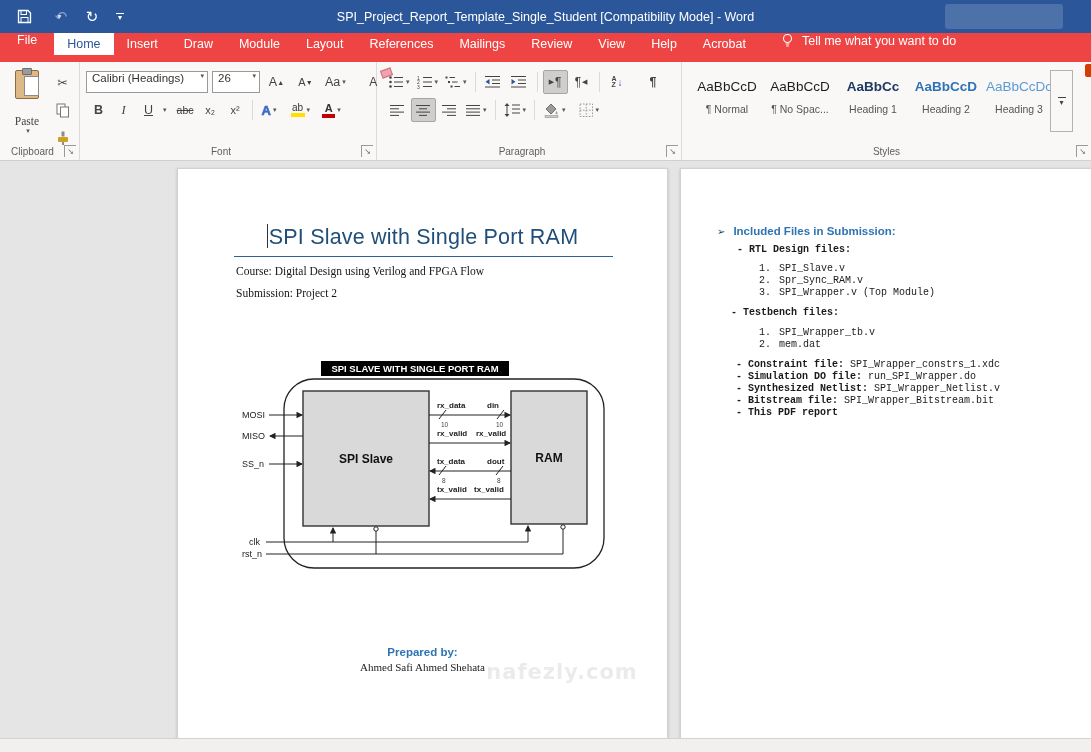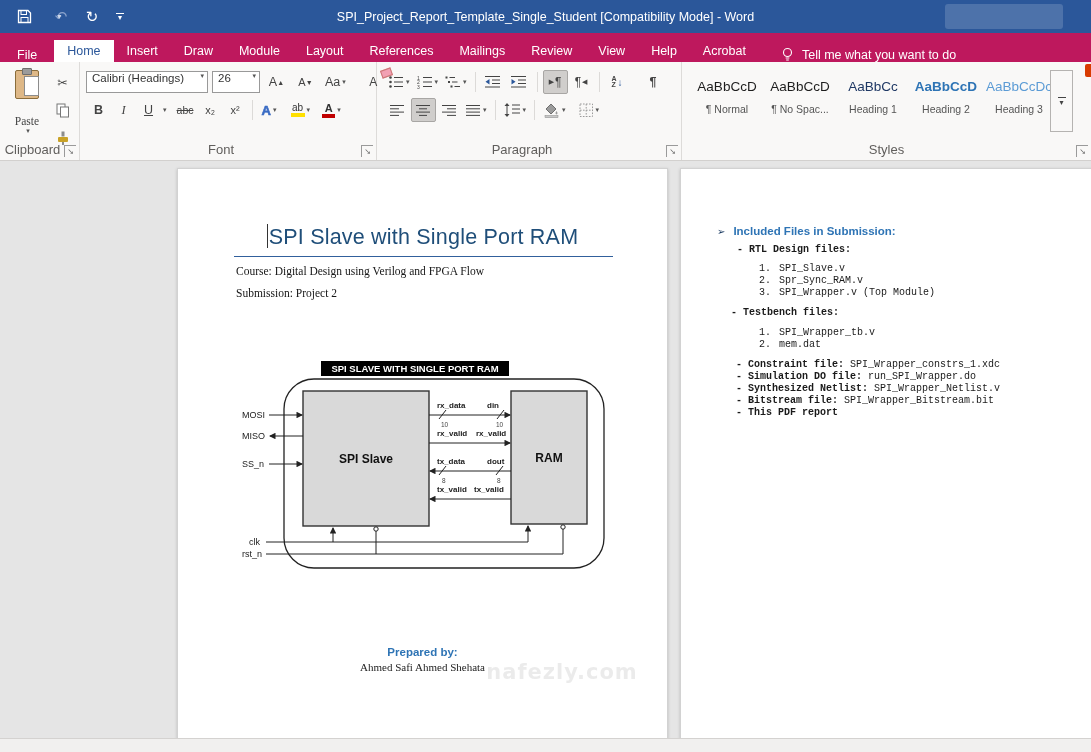--- a/index.html
+++ b/index.html
@@ -12,30 +12,30 @@
   .qat .qbtn{display:flex;align-items:center;justify-content:center;width:20px;height:22px;color:#fff;font-size:15px;}
   .qbtn.muted{color:#8aa3cc;}
   .qat-sep{display:inline-block;font-size:8px;color:#cfd9ea;margin-left:-10px;}
   .qat-custom{display:flex;flex-direction:column;align-items:center;color:#fff;font-size:8px;line-height:4px;}
   .qat-custom .bar{width:8px;border-top:1px solid #fff;margin-bottom:2px;}
   .tb-title{position:absolute;left:0;right:0;top:0;height:33px;display:flex;align-items:center;justify-content:center;
             font-size:12.5px;color:#fff;pointer-events:none;}
   .account-blob{position:absolute;right:28px;top:4px;width:118px;height:25px;border-radius:3px;background:rgba(255,255,255,.16);}
 
   
-  .tabsrow{position:absolute;top:33px;left:0;right:0;height:29px;background:#be185d;display:flex;align-items:flex-end;color:#fff;font-size:12.5px;}
+  .tabsrow{position:absolute;top:33px;left:0;right:0;height:29px;background:#ef4444;display:flex;align-items:flex-start;color:#fff;font-size:12.5px;}
   .tab{display:flex;align-items:center;padding:4px 13px;cursor:default;}
   .tab.file{padding:0 17px;}
   .tab.active{background:#ffffff;color:#2b579a;}
   .tellme{display:flex;align-items:center;gap:8px;margin-left:22px;font-size:12.5px;color:#fff;}
 
   
   .ribbon{position:absolute;top:62px;left:0;right:0;height:98px;background:#f9f8f7;border-bottom:1px solid #d2d0ce;display:flex;}
   .rgroup{position:relative;height:98px;border-right:1px solid #dddbd9;}
-  .glabel{position:absolute;bottom:3px;left:0;right:14px;text-align:center;font-size:13px;color:#605e5c;}
+  .glabel{position:absolute;bottom:3px;left:0;right:14px;text-align:center;font-size:10px;color:#605e5c;}
   .launcher{position:absolute;bottom:3px;right:3px;width:11px;height:11px;color:#6a6a6a;font-size:8px;line-height:11px;text-align:center;
             border-left:1px solid #9a9a9a;border-top:1px solid #9a9a9a;}
   .rbtn{display:inline-flex;align-items:center;justify-content:center;height:22px;min-width:19px;padding:0 2px;border:1px solid transparent;
         border-radius:2px;color:#444;font-size:12.5px;}
   .rbtn.pressed{background:#d0cecc;border-color:#a8a6a4;}
   .car{font-size:7px;color:#555;margin-left:2px;}
   .combo{display:flex;justify-content:space-between;background:#fff;border:1px solid #999;height:20px;
          font-size:11.5px;color:#333;padding:0 3px 0 5px;}
   svg.ric{display:block;}
 
@@ -69,21 +69,21 @@
   .dir-arrow{font-size:7px;}
   .sortbtn{display:flex;align-items:center;gap:1px;}
   .sortltrs{display:flex;flex-direction:column;font-size:7px;line-height:6px;font-weight:bold;color:#444;}
 
   
   .g-styles{flex:1;border-right:none;}
   .stylecards{position:absolute;left:10px;top:8px;display:flex;gap:3px;}
   .scard{width:68px;height:60px;border:1px solid transparent;border-radius:2px;display:flex;flex-direction:column;align-items:center;justify-content:flex-start;padding-top:8px;background:#f9f8f7;}
   .scard .prev{font-size:13.5px;color:#1d1d1d;}
   .scard .slab{font-size:10.5px;color:#555;margin-top:9px;}
-  .scard.h1 .prev{font-weight:normal;color:#1f3864;}
+  .scard.h1 .prev{font-weight:bold;color:#1f3864;}
   .scard.h2 .prev{font-weight:bold;color:#2e74b5;}
   .scard.h3 .prev{color:#5b9bd5;}
   .styles-more{position:absolute;right:18px;top:8px;width:21px;height:60px;border:1px solid #b5b3b1;display:flex;align-items:center;justify-content:center;background:#f9f8f7;}
   .sm-glyph{display:flex;flex-direction:column;align-items:center;font-size:8px;color:#444;line-height:5px;}
   .sm-glyph .bar{width:8px;border-top:1px solid #444;margin-bottom:2px;}
   .ribbon-accent{position:absolute;right:0;top:2px;width:6px;height:13px;background:#d83b01;border-radius:2px 0 0 2px;}
 
   
   .canvas{position:absolute;top:161px;left:0;right:0;bottom:13px;background:#e5e5e5;overflow:hidden;}
   .page{position:absolute;background:#fff;border:1px solid #d2d2d2;box-shadow:0 1px 3px rgba(0,0,0,.18);}

